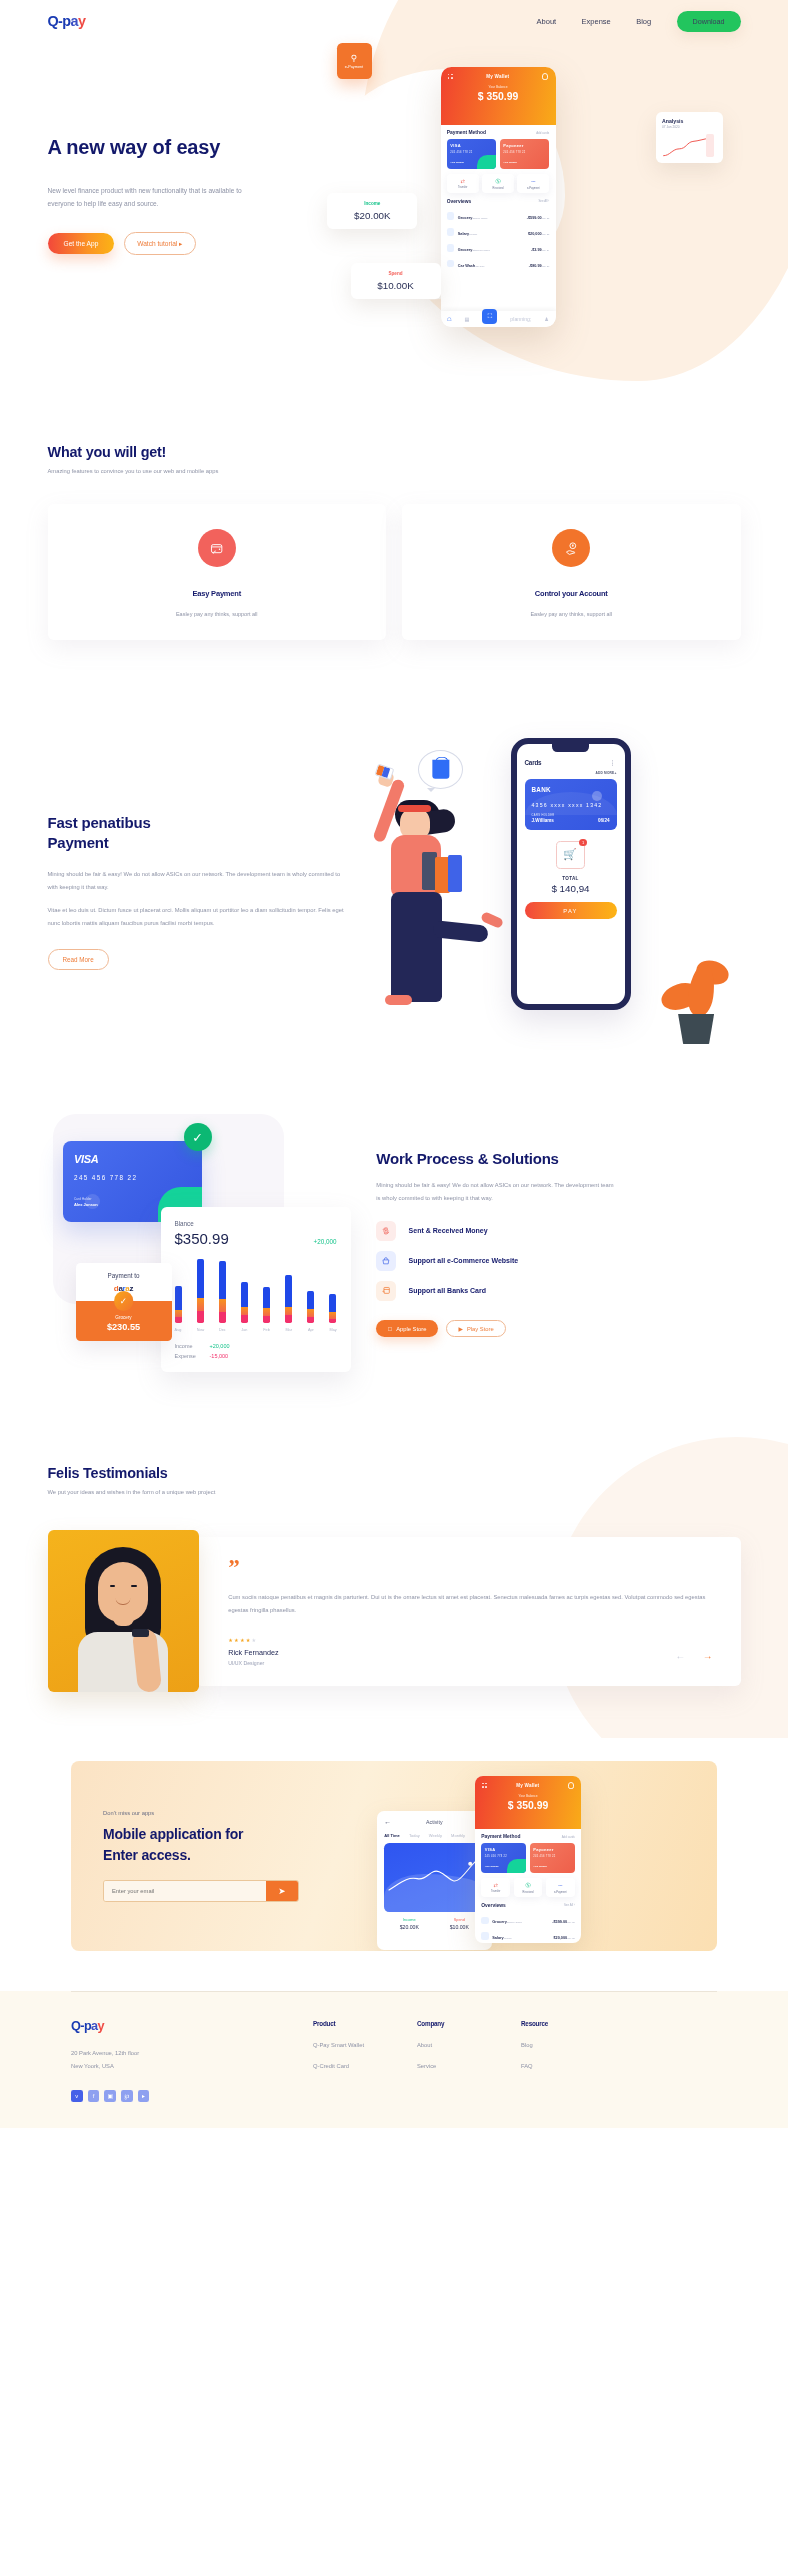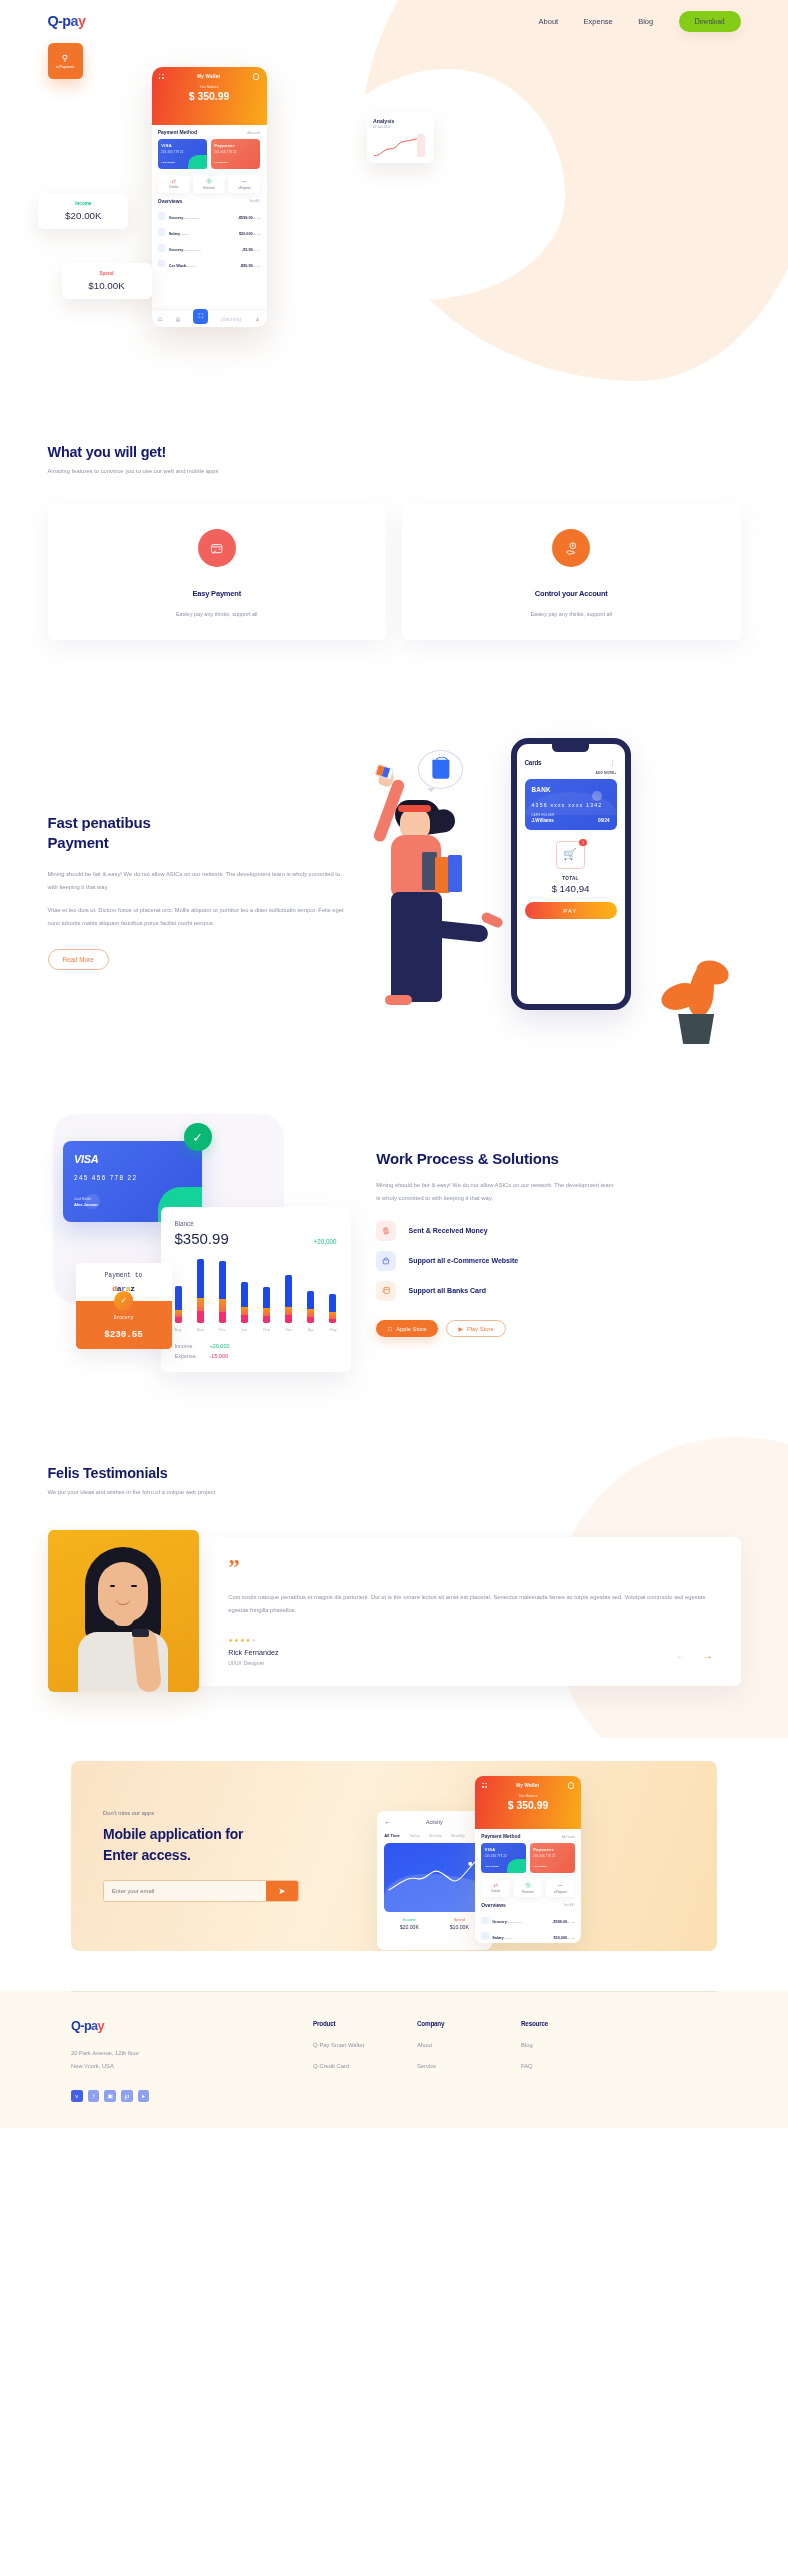--- a/index.html
+++ b/index.html
@@ -50,24 +50,24 @@
   .logo .q { color:#1a3bb3; }
   .logo .dash { color:#1a3bb3; }
   .logo .p { color:#1a3bb3; }
   .logo .a { color:#3b4fc4; }
   .logo .y { color:#ef4b44; }
   .nav-links { margin-left:auto; display:flex; align-items:center; gap:25.4px; }
   .nav-links a {
     font-size:7.5px; color:#3a3f5c; text-decoration:none;
   }
   .btn-download {
-    background:#84cc16; border:none; border-radius:23px;
+    background:#22c55e; border:none; border-radius:23px;
     padding:6.3px 16px; font-size:7.2px; color:#3a3f5c;
     box-shadow:0 4.6px 14px rgba(190,150,110,0.18);
-    cursor:pointer; font-family:Liberation Serif, serif;
+    cursor:pointer; font-family:Liberation Sans, sans-serif;
   }
 
   .hero-inner { position:relative; z-index:4; width:693px; margin:0 auto; display:flex; }
   .hero-copy { width:289px; padding-top:92px; }
   .hero-copy h1 {
     font-size:20px; color:#13196b; line-height:1.25; font-weight:700;
   }
   .hero-copy p {
     margin-top:25.4px; font-size:6.6px; color:#8e93a6; line-height:1.9; max-width:202px;
   }
@@ -290,29 +290,29 @@
   .visa-card .vhl{font-size:2.9px;margin-top:16px;opacity:.8;letter-spacing:0.2px;}
   .visa-card .vh{font-size:4px;font-weight:700;margin-top:1.2px;}
   .visa-card .vcirc{position:absolute;left:22px;bottom:12.7px;width:15px;height:15px;background:rgba(255,255,255,0.12);border-radius:50%;}
   .check-badge {
     position:absolute; left:136px; top:15px; width:28px; height:28px; border-radius:50%;
     background:#0bb873; display:flex; align-items:center; justify-content:center;
     color:#fff; font-size:12.7px; z-index:5; box-shadow:0 4.6px 11.5px rgba(11,184,115,.3);
   }
   .pay-to {
     position:absolute; left:28px; top:155px; width:96px; border-radius:4.6px;
-    background:#fff; box-shadow:0 8px 21px rgba(150,140,160,0.18); overflow:hidden; z-index:4;font-family:Liberation Mono, monospace;
+    background:#fff; box-shadow:0 8px 21px rgba(150,140,160,0.18); overflow:hidden; z-index:4;
   }
   .pay-to .pt-h { padding:9.2px 0 4.6px; text-align:center; font-size:6.3px; color:#3c4262; }
   .pay-to .pt-logo { text-align:center; font-size:8px; font-weight:700; padding-bottom:8px; letter-spacing:-0.3px; }
   .pay-to .pt-logo .d{color:#f26c2e;} .pay-to .pt-logo .a1{color:#1b2250;} .pay-to .pt-logo .r{color:#2f6df6;} .pay-to .pt-logo .a2{color:#f5a623;} .pay-to .pt-logo .z{color:#1b2250;}
   .pay-to .pt-b { background:#f2742b; color:#fff; text-align:center; padding:11.5px 0 9.2px; position:relative; }
   .pay-to .pt-chk{position:absolute;left:50%;top:-9.8px;transform:translateX(-50%);width:19.6px;height:19.6px;border-radius:50%;background:linear-gradient(135deg,#f9a61a,#f2742b);display:flex;align-items:center;justify-content:center;font-size:8.7px;}
   .pay-to .pt-cat{font-size:4.6px;margin-top:2.3px;}
-  .pay-to .pt-amt{font-size:9.2px;font-weight:700;margin-top:9px;}
+  .pay-to .pt-amt{font-size:9.2px;font-weight:700;margin-top:2px;}
   .balance-card {
     position:absolute; left:113px; top:99px; width:190px; border-radius:5.8px;
     background:#fff; box-shadow:0 10.4px 26.6px rgba(150,140,160,0.16);
     padding:12.7px 14px 12.7px; z-index:3;
   }
   .bc-lb { font-size:6.3px; color:#5d647f; }
   .bc-row { display:flex; align-items:baseline; justify-content:space-between; margin-top:3.5px; }
   .bc-amt { font-size:15px; color:#1b2250; }
   .bc-delta { font-size:6.3px; color:#14c38a; }
   .chart { margin-top:14px; height:62px; display:flex; align-items:flex-end; gap:0; justify-content:space-between; }
@@ -469,20 +469,28 @@
       <div class="logo"><span class="q">Q</span><span class="dash">-</span><span class="p">p</span><span class="a">a</span><span class="y">y</span></div>
       <div class="nav-links">
         <a href="#">About</a>
         <a href="#">Expense</a>
         <a href="#">Blog</a>
         <button class="btn-download">Download</button>
       </div>
     </nav>
 
     <div class="hero-inner">
+      <div class="hero-copy">
+        <h1>A new way of easy</h1>
+        <p>New level finance product with new functionality that is available to everyone to help life easy and source.</p>
+        <div class="hero-btns">
+          <button class="btn-grad">Get the App</button>
+          <button class="btn-ghost">Watch tutorial ▸</button>
+        </div>
+      </div>
 
       <div class="hero-visual">
         <div class="phone">
           <div class="phone-top">
             <div class="phone-top-row">
               <span class="grid-dots">
                   <i></i>
                   <i></i>
                   <i></i>
                   <i></i>

